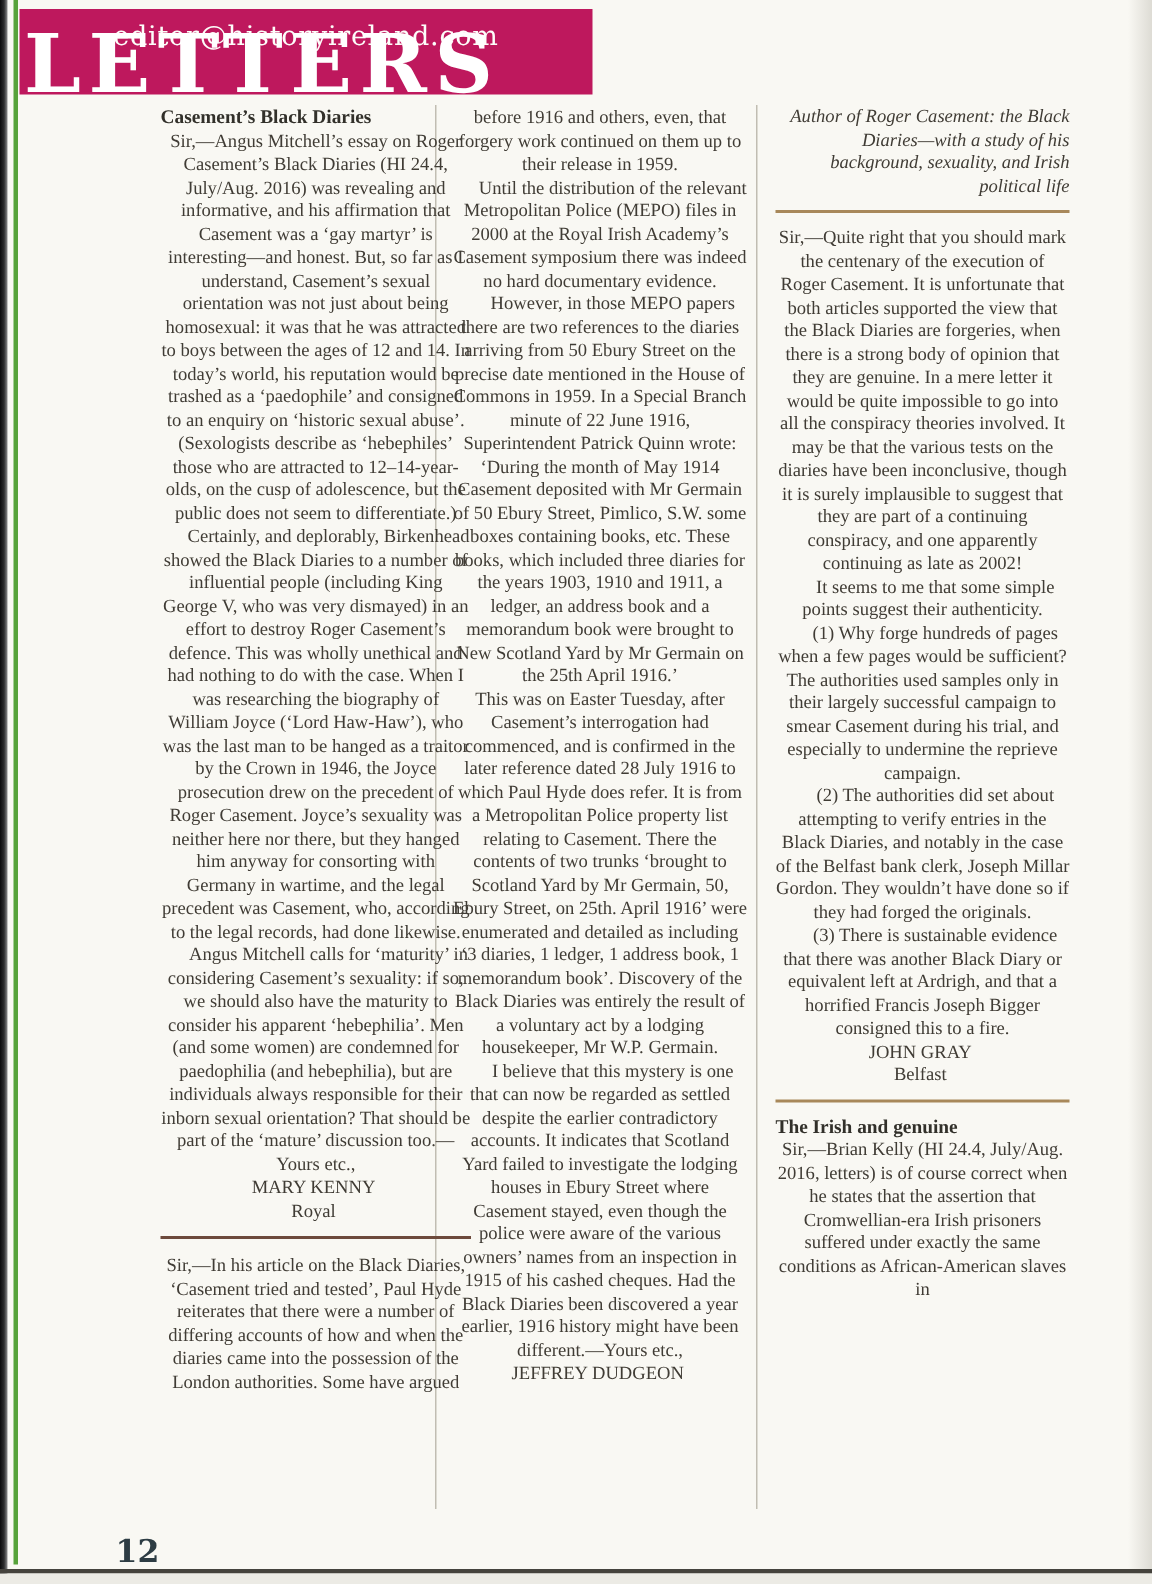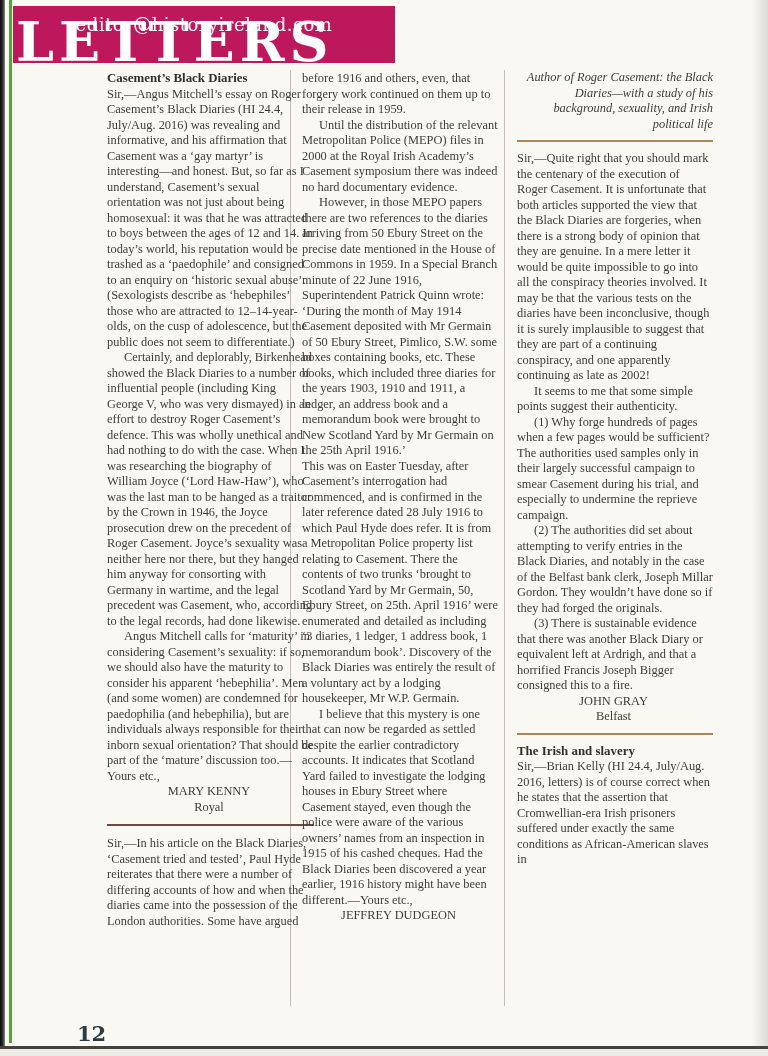--- a/index.html
+++ b/index.html
@@ -27,21 +27,21 @@
   
   .divider{position:absolute;top:70px;height:936px;width:1px;background:#c1bdb2;}
   .divider.d1{left:290px;}
   .divider.d2{left:504px;}
 
   
   .col{position:absolute;top:71px;font-size:12.4px;line-height:15.5px;text-align:left;}
   .col1{left:75px;width:207px;margin-left:32px;}
   .col2{left:302px;width:196px;}
   .col3{left:517px;width:196px;top:70px;}
-  .col p{margin:0;}
+  .col p{margin:0;text-align:center;}
   .col p.indent{text-indent:17px;}
   .letter-heading{margin:0;font-size:12.9px;font-weight:bold;color:#32302a;line-height:15.5px;}
   .sig{text-align:center;padding-right:3px;}
   .rule-maroon{border:0;border-top:2px solid #6d4a3c;margin:9px 0 10px 0;}
   .rule-tan{border:0;border-top:2px solid #a8885a;margin:8px 0 9px 0;}
   .quote{margin:14px 0 14px 13px;}
   .byline{font-style:italic;text-align:right;}
 
   
   .footer{position:absolute;left:77px;top:1021px;display:flex;align-items:flex-start;gap:7px;
@@ -91,21 +91,21 @@
     <div class="byline">Author of Roger Casement: the Black Diaries—with a study of his background, sexuality, and Irish political life</div>
     <hr class="rule-tan">
     <p>Sir,—Quite right that you should mark the centenary of the execution of Roger Casement. It is unfortunate that both articles supported the view that the Black Diaries are forgeries, when there is a strong body of opinion that they are genuine. In a mere letter it would be quite impossible to go into all the conspiracy theories involved. It may be that the various tests on the diaries have been inconclusive, though it is surely implausible to suggest that they are part of a continuing conspiracy, and one apparently continuing as late as 2002!</p>
     <p class="indent">It seems to me that some simple points suggest their authenticity.</p>
     <p class="indent">(1) Why forge hundreds of pages when a few pages would be sufficient? The authorities used samples only in their largely successful campaign to smear Casement during his trial, and especially to undermine the reprieve campaign.</p>
     <p class="indent">(2) The authorities did set about attempting to verify entries in the Black Diaries, and notably in the case of the Belfast bank clerk, Joseph Millar Gordon. They wouldn’t have done so if they had forged the originals.</p>
     <p class="indent">(3) There is sustainable evidence that there was another Black Diary or equivalent left at Ardrigh, and that a horrified Francis Joseph Bigger consigned this to a fire.</p>
     <div class="sig">JOHN GRAY</div>
     <div class="sig">Belfast</div>
     <hr class="rule-tan">
-    <h3 class="letter-heading">The Irish and slavery</h3>
+    <h3 class="letter-heading">The Irish and genuine</h3>
     <p>Sir,—Brian Kelly (HI 24.4, July/Aug. 2016, letters) is of course correct when he states that the assertion that Cromwellian-era Irish prisoners suffered under exactly the same conditions as African-American slaves in</p>
   </div>
 
   <div class="footer">
     <span class="page-num">12</span>
   </div>
 
   <div class="edge-bottom"></div>
   <div class="edge-bottom-under"></div>
 

